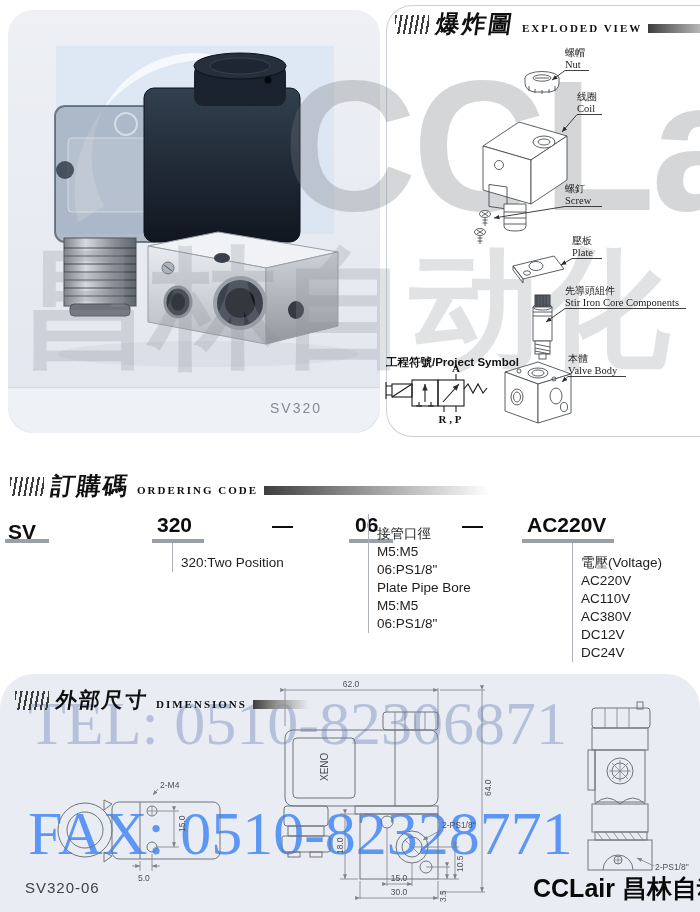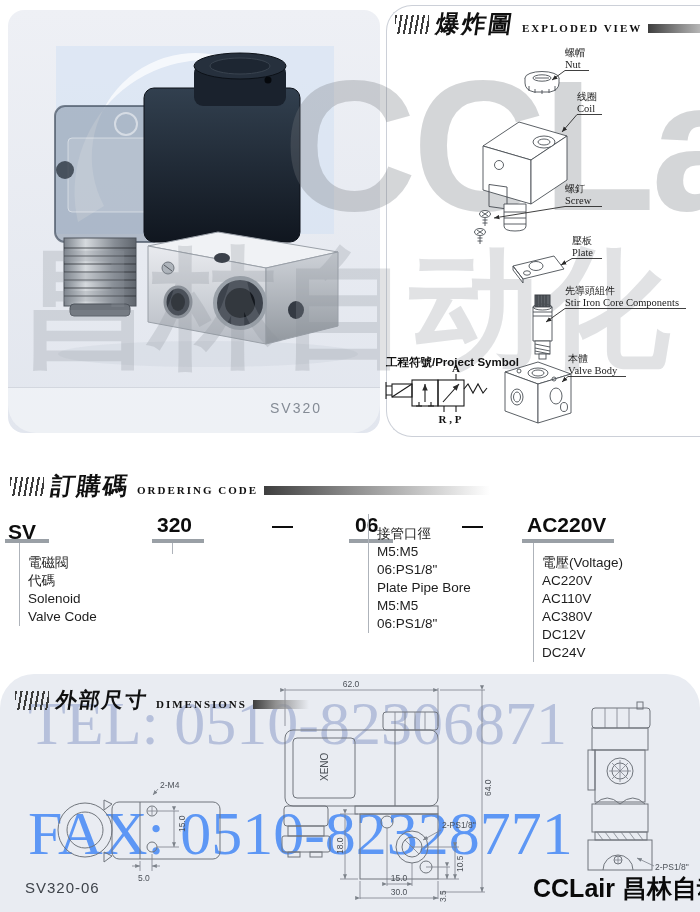--- a/index.html
+++ b/index.html
@@ -7,21 +7,21 @@
         font-family:"Liberation Sans",sans-serif;}
 
   
   .wm{position:absolute;pointer-events:none;white-space:nowrap;z-index:1;}
   .wm-cclair{left:283px;top:40px;font-size:185px;font-weight:bold;color:#75797f;opacity:.30;letter-spacing:-4px;}
   .wm-cn-top{left:20px;top:222px;font-size:130px;font-weight:bold;color:#8d939b;opacity:.26;}
   .wm-tel{left:28px;top:688px;font-family:"Liberation Serif",serif;font-size:62px;color:#aab6d6;opacity:.8;}
   .wm-fax{left:28px;top:798px;font-family:"Liberation Serif",serif;font-size:62px;color:#3b82f6;opacity:.8;}
 
   
-  .photo-panel{position:absolute;left:8px;top:10px;width:372px;height:423px;border-radius:16px;
+  .photo-panel{position:absolute;left:8px;top:10px;width:372px;height:423px;border-radius:25px;
                background:linear-gradient(180deg,#eef0f5,#e2e6ee);z-index:0;}
   .photo-caption-strip{position:absolute;left:0;bottom:0;width:100%;height:45px;
                border-top:1px solid #d3d7df;background:rgba(248,249,252,.55);
                border-radius:0 0 28px 28px;}
   .photo-caption{position:absolute;left:262px;top:12px;font-size:14px;letter-spacing:2px;color:#848b95;}
   .exploded-panel{position:absolute;left:386px;top:5px;width:314px;height:430px;background:#fff;
                border:1px solid #ccd0d8;border-right:none;border-radius:26px 0 0 26px;z-index:0;}
   .dims-panel{position:absolute;left:0;top:674px;width:700px;height:238px;background:#e9ecf2;
                border-radius:34px 34px 0 0;z-index:0;}
 
@@ -265,37 +265,32 @@
   <div class="code" style="left:272px;top:513px">—</div>
   <div class="code" style="left:355px;top:513px">06</div>
   <div class="code" style="left:462px;top:513px">—</div>
   <div class="code" style="left:527px;top:513px">AC220V</div>
 
   <div class="code-ul" style="left:5px;top:539px;width:44px"></div>
   <div class="code-ul" style="left:152px;top:539px;width:52px"></div>
   <div class="code-ul" style="left:349px;top:539px;width:44px"></div>
   <div class="code-ul" style="left:522px;top:539px;width:92px"></div>
 
-  <div class="ord-col" style="left:19px;top:543px">
-    <div>電磁閥</div>
-    <div>代碼</div>
-    <div>Solenoid</div>
-    <div>Valve Code</div>
-  </div>
   <div class="ord-col" style="left:172px;top:543px">
+    <div>320:Two Position</div>
   </div>
   <div class="ord-col" style="left:368px;top:514px">
     <div>接管口徑</div>
     <div>M5:M5</div>
     <div>06:PS1/8"</div>
     <div>Plate Pipe Bore</div>
     <div>M5:M5</div>
     <div>06:PS1/8"</div>
   </div>
-  <div class="ord-col" style="left:533px;top:543px">
+  <div class="ord-col" style="left:572px;top:543px">
     <div>電壓(Voltage)</div>
     <div>AC220V</div>
     <div>AC110V</div>
     <div>AC380V</div>
     <div>DC12V</div>
     <div>DC24V</div>
   </div>
 
   <div class="dims-panel"></div>
   <div class="wm wm-tel">TEL: 0510-82306871</div>

